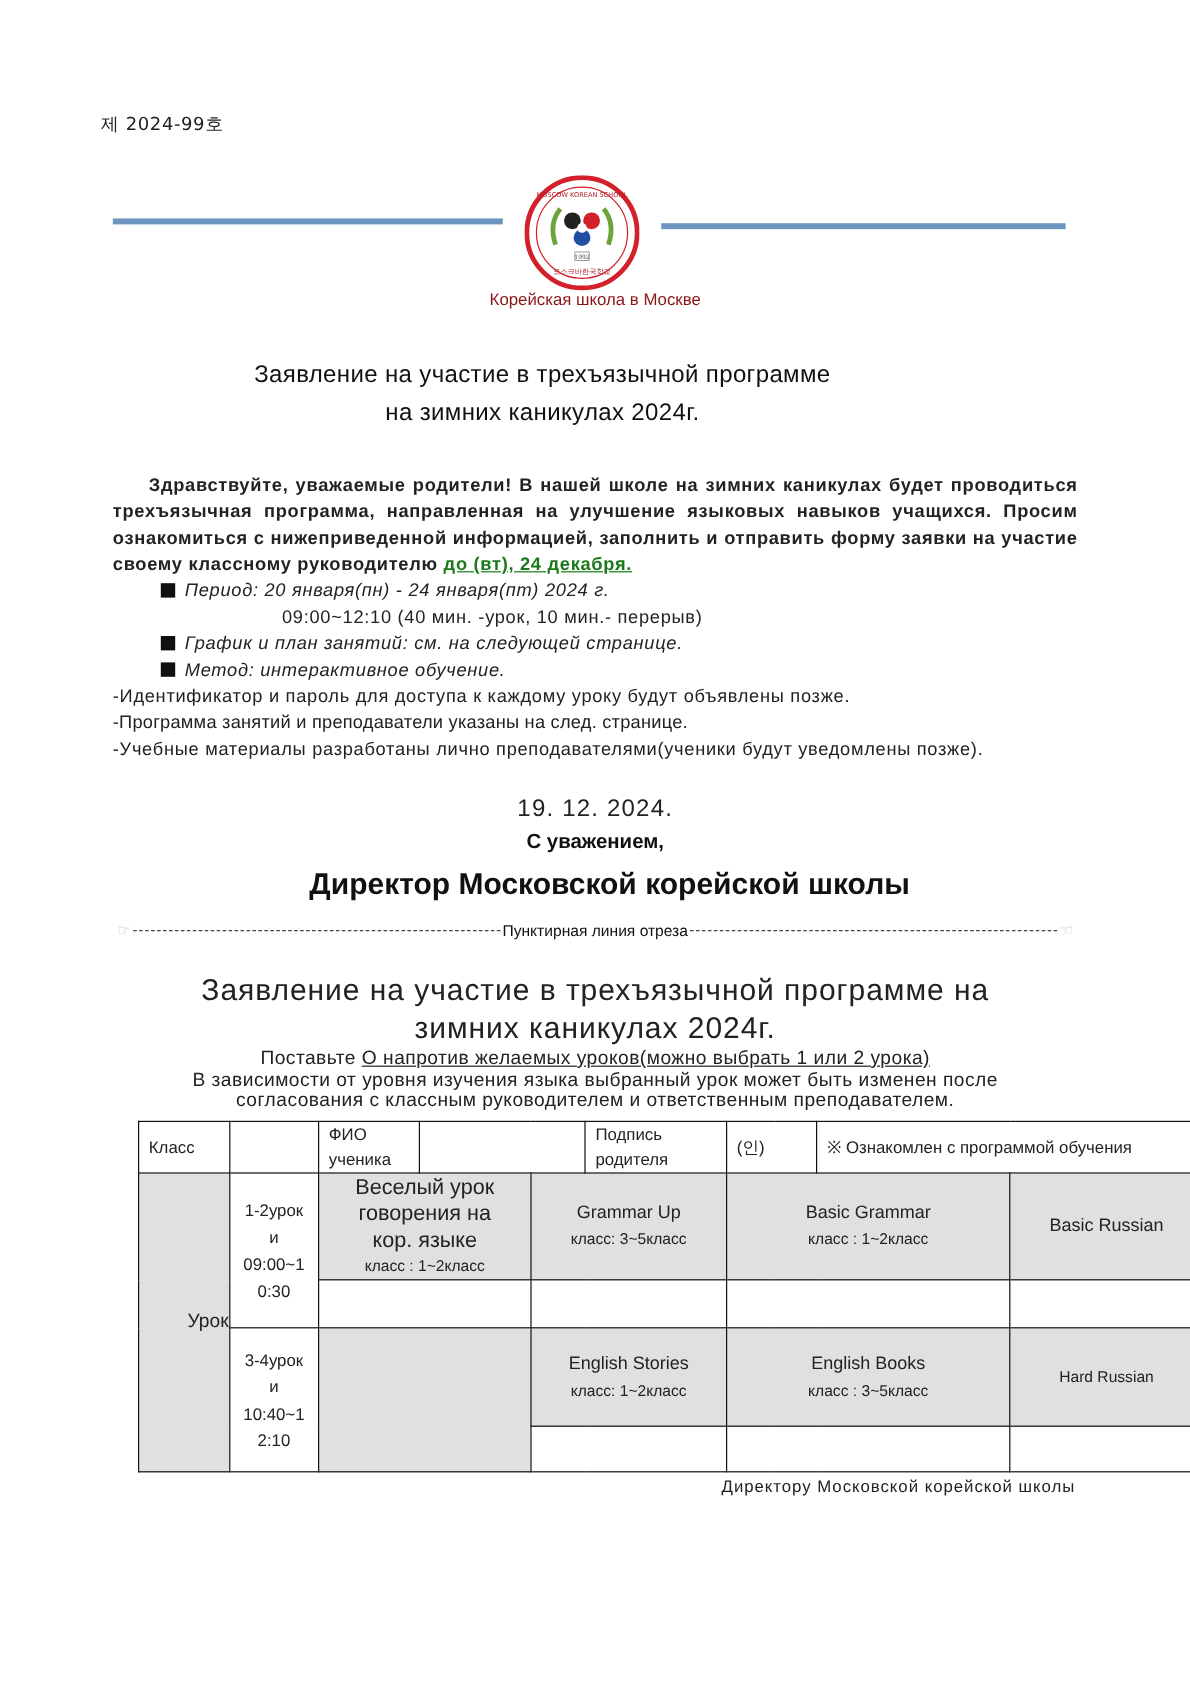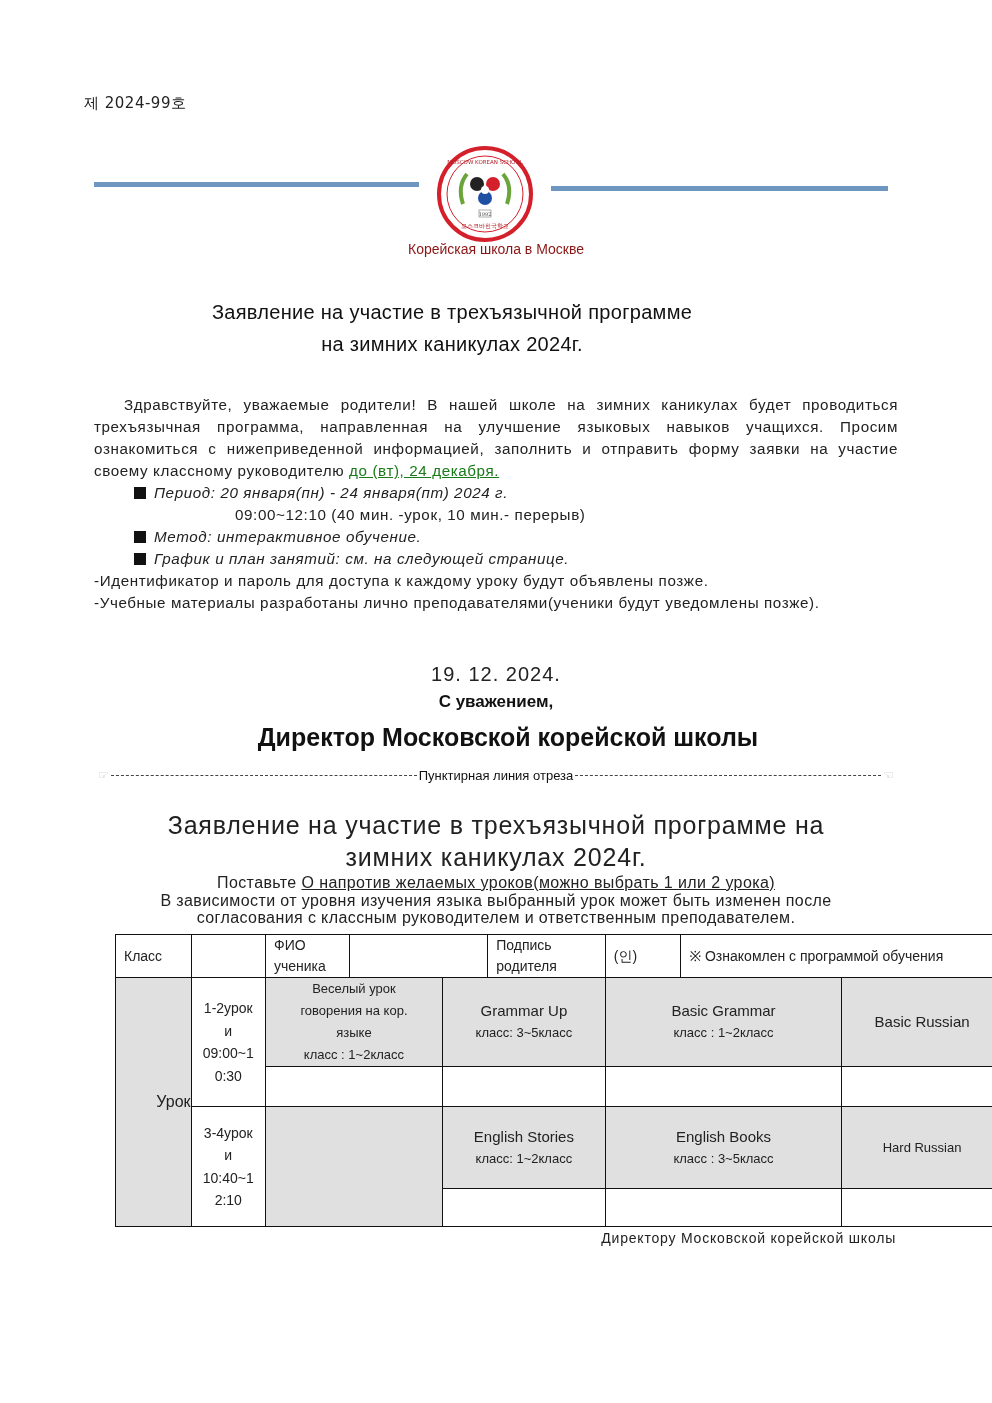--- a/index.html
+++ b/index.html
@@ -11,21 +11,21 @@
   .hl-left { left: 94px; top: 182px; width: 325px; }
   .hl-right { left: 551px; top: 186px; width: 337px; }
   .logo { left: 437px; top: 146px; width: 96px; height: 96px; }
   .school-name { left: 0; width: 992px; top: 241px; text-align: center;
                  font-size: 14px; color: #8b1414; font-family: "Liberation Sans", sans-serif; }
   .title1 { left: 0; width: 904px; top: 296px; text-align: center; font-size: 20px;
             line-height: 32px; font-family: "Liberation Sans", sans-serif; letter-spacing: 0.3px; }
   .body-text { left: 94px; width: 804px; top: 394px; font-size: 15.2px; line-height: 22px;
                color: #222; text-align: justify; font-family: "Liberation Sans", sans-serif; letter-spacing: 0.6px; }
   .body-text p { margin: 0; }
-  .indent { text-indent: 30px; }
+  .indent { text-indent: 30px; font-weight: bold; }
   .deadline { color: #1a7a1a; text-decoration: underline; }
   .bullet-line { padding-left: 40px; font-style: italic; }
   .bullet-sq { display: inline-block; width: 12px; height: 12px; background: #111; margin-right: 8px; vertical-align: -1px; }
   .cont-line { padding-left: 141px; }
   .date { left: 0; width: 992px; top: 663px; text-align: center; font-size: 20px; color: #222;
           font-family: "Liberation Sans", sans-serif; letter-spacing: 1px; }
   .regards { left: 0; width: 992px; top: 692px; text-align: center; font-size: 17px; font-weight: bold;
              font-family: "Liberation Sans", sans-serif; }
   .director { left: 0; width: 992px; top: 723px; text-align: center; font-size: 25px; font-weight: bold;
               font-family: "Liberation Sans", sans-serif; margin-left: 12px; }
@@ -78,23 +78,24 @@
 
 <div class="abs title1">
   <div>Заявление на участие в трехъязычной программе</div>
   <div>на зимних каникулах 2024г.</div>
 </div>
 
 <div class="abs body-text">
   <p class="indent"><span>Здравствуйте, уважаемые родители! В нашей школе на зимних каникулах будет проводиться трехъязычная  программа, направленная на улучшение языковых навыков учащихся. Просим ознакомиться с нижеприведенной информацией, заполнить и отправить форму заявки на участие своему классному руководителю </span><span class="deadline">до (вт), 24 декабря.</span></p>
   <p class="bullet-line"><span class="bullet-sq"></span><span>Период: 20 января(пн) - 24 января(пт) 2024 г.</span></p>
   <p class="cont-line">09:00~12:10 (40 мин. -урок, 10 мин.- перерыв)</p>
+  <p class="bullet-line"><span class="bullet-sq"></span><span>График и план занятий: см. на следующей странице.</span></p>
   <p class="bullet-line"><span class="bullet-sq"></span><span>Метод: интерактивное обучение.</span></p>
-  <p class="bullet-line"><span class="bullet-sq"></span><span>График и план занятий: см. на следующей странице.</span></p>
   <p style="text-align:left">-Идентификатор и пароль для доступа к каждому уроку будут объявлены позже.</p>
+  <p style="text-align:left; letter-spacing:0.2px">-Программа занятий и преподаватели указаны на след. странице.</p>
   <p>-Учебные материалы разработаны лично преподавателями(ученики будут уведомлены позже).</p>
 </div>
 
 <div class="abs date">19. 12. 2024.</div>
 <div class="abs regards">С уважением,</div>
 <div class="abs director">Директор Московской корейской школы</div>
 
 <div class="abs cutline">
   <span class="hand">☞</span>
   <span class="dash"></span>
@@ -137,21 +138,21 @@
     <td class="lbl" colspan="2">(인)</td>
     <td class="lbl" colspan="2">※ Ознакомлен с программой обучения</td>
   </tr>
   <tr>
     <td rowspan="4" class="gray urok">Урок</td>
     <td rowspan="2" class="slot">
       <div style="width:50px;margin:0 auto;word-break:break-all">1-2уроки</div>
       <div style="width:52px;margin:0 auto;word-break:break-all">09:00~10:30</div>
     </td>
     <td colspan="2" class="gray center" style="height:86px">
-      <div class="course-class" style="font-size:13px;padding:0 20px">Веселый урок говорения на кор. языке</div>
+      <div class="course-class" style="font-size:18px;padding:0 20px">Веселый урок говорения на кор. языке</div>
       <div class="course-class">класс : 1~2класс</div>
     </td>
     <td colspan="2" class="gray center">
       <div class="course-title">Grammar Up</div>
       <div class="course-class">класс: 3~5класс</div>
     </td>
     <td colspan="3" class="gray center">
       <div class="course-title">Basic Grammar</div>
       <div class="course-class">класс : 1~2класс</div>
     </td>

